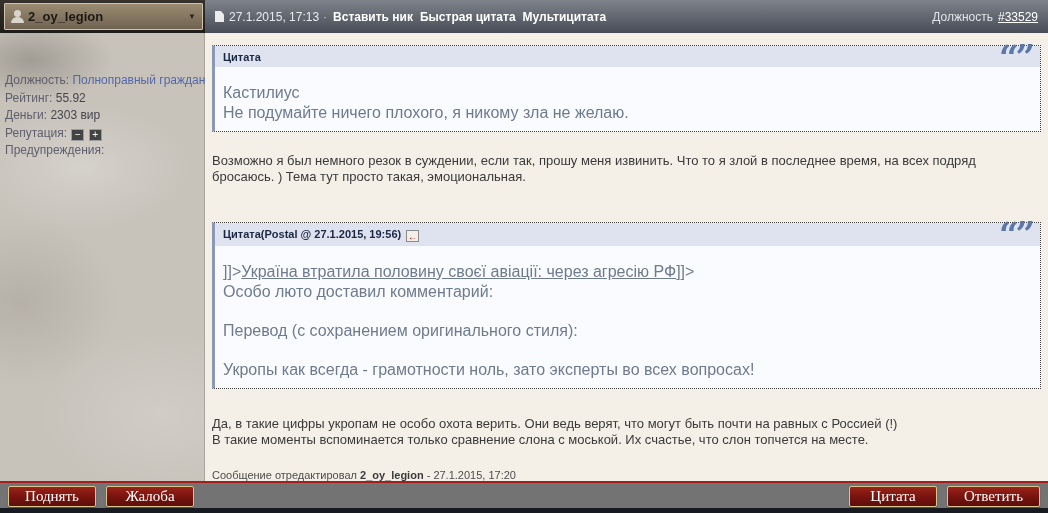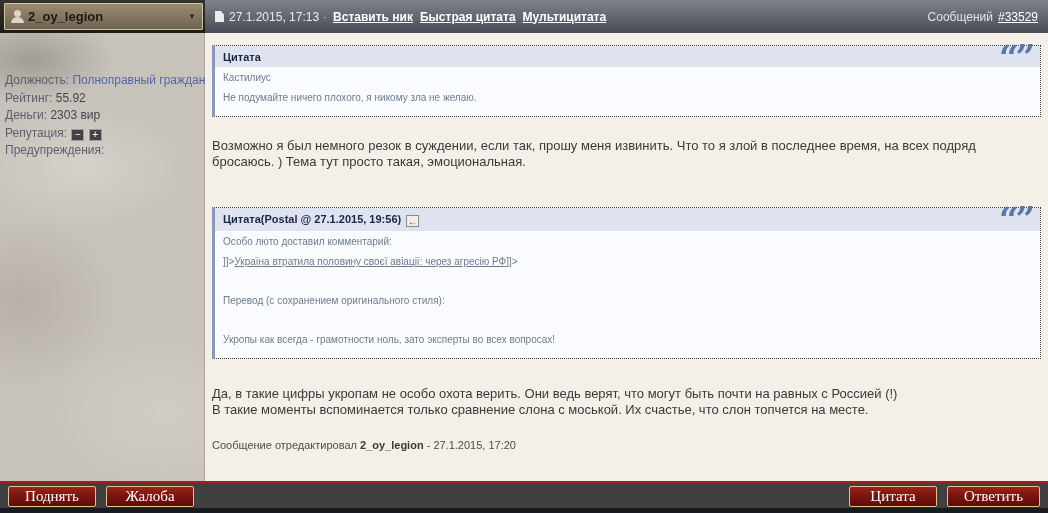--- a/index.html
+++ b/index.html
@@ -29,21 +29,21 @@
     background:linear-gradient(#7d828b,#474c56);
     display:flex; align-items:center; padding:16px 10px;
     color:#e9ebef; font-size:12px;
   }
   .page-icon {
     display:inline-block; width:9px; height:11px; margin-right:5px;
     background:#ececec; clip-path:polygon(0 0,65% 0,100% 32%,100% 100%,0 100%);
   }
   .post-date { margin-right:4px; }
   .tb-sep { margin-right:6px; color:#cfd2d8; }
-  .tb-link { color:#ffffff; font-weight:bold; text-decoration:underline; margin-right:7px; cursor:pointer; }
+  .tb-link { color:#ffffff; font-weight:bold; margin-right:7px; cursor:pointer; }
   .tb-spacer { flex:1; }
   .msg-label { color:#e2e4e9; margin-right:5px; }
   .msg-num { color:#ffffff; text-decoration:underline; cursor:pointer; }
 
   
   .sidebar {
     position:absolute; left:0; top:33px; width:205px; height:448px;
     background:
       radial-gradient(ellipse 120px 60px at 15% 6%, rgba(90,85,78,0.35), transparent 70%),
       radial-gradient(ellipse 160px 90px at 40% 30%, rgba(255,255,255,0.25), transparent 70%),
@@ -83,33 +83,33 @@
     position:absolute; right:8px; top:-2px;
     font-family:"DejaVu Serif", serif; font-weight:bold;
     font-size:34px; line-height:26px; letter-spacing:-3px; color:#5b77a7;
   }
   .snapback {
     display:inline-block; width:13px; height:12px; margin-left:5px;
     background:#f2efe6; border:1px solid #8a8a8a;
     color:#a01c1c; font-size:10px; line-height:11px; text-align:center;
     vertical-align:-2px; cursor:pointer; font-weight:bold;
   }
-  .quote-body { padding:1px 8px 8px; font-size:10px; line-height:20px; color:#6e7b8e; }
+  .quote-body { padding:16px 8px 8px; font-size:16px; line-height:20px; color:#6e7b8e; }
   .q-spacer { height:19px; }
   .q-link { color:#6e7b8e; text-decoration:underline; cursor:pointer; }
 
   .post-para { margin-top:21px; font-size:13px; line-height:16px; color:#3a3a3a; }
   .post-para-2 { margin-top:27px; }
   .edit-notice { margin-top:21px; font-size:11px; color:#4d4d4d; }
   .edit-notice b { color:#3a3a3a; }
 
   
   .footer {
     position:absolute; left:0; top:481px; width:1048px; height:27px;
-    background:#404040; border-top:2px solid #a51e1e;
+    background:#737373; border-top:2px solid #a51e1e;
   }
   .footer-left  { position:absolute; left:8px;  top:3px; display:flex; gap:10px; }
   .footer-right { position:absolute; right:8px; top:3px; display:flex; gap:10px; }
   .red-btn {
     display:inline-block; min-width:88px; height:21px; padding:0 16px;
     background:linear-gradient(#9a241a 0%, #7c150f 45%, #5c0d09 100%);
     border:1px solid #d8c48c; border-radius:2px;
     color:#ffffff; font-family:"Liberation Serif", serif; font-size:15px;
     line-height:19px; text-align:center; cursor:pointer;
     box-shadow:0 1px 1px rgba(0,0,0,0.35);
@@ -130,21 +130,21 @@
   </div>
 
   <div class="topbar-right">
     <span class="page-icon"></span>
     <span class="post-date">27.1.2015, 17:13</span>
     <span class="tb-sep">·</span>
     <span class="tb-link">Вставить ник</span>
     <span class="tb-link">Быстрая цитата</span>
     <span class="tb-link">Мультицитата</span>
     <span class="tb-spacer"></span>
-    <span class="msg-label">Сообщений</span>
+    <span class="msg-label">Должность</span>
     <span class="msg-num">#33529</span>
   </div>
 
   <div class="sidebar">
     <div class="user-info">
       <div class="ui-row">
         <span class="ui-label">Должность:</span>
         <span class="ui-link">Полноправный гражданин</span>
       </div>
       <div class="ui-row">
@@ -180,22 +180,22 @@
     </div>
 
     <div class="post-para">Возможно я был немного резок в суждении, если так, прошу меня извинить. Что то я злой в последнее время, на всех подряд бросаюсь. ) Тема тут просто такая, эмоциональная.</div>
 
     <div class="quote quote-2">
       <div class="quote-header">
         <span>Цитата(Postal @ 27.1.2015, 19:56)</span><span class="snapback">←</span>
         <span class="quote-glyph">“”</span>
       </div>
       <div class="quote-body">
+        <div><span>]]&gt;</span><span class="q-link">Україна втратила половину своєї авіації: через агресію РФ</span><span>]]&gt;</span></div>
         <div>Особо люто доставил комментарий:</div>
-        <div><span>]]&gt;</span><span class="q-link">Україна втратила половину своєї авіації: через агресію РФ</span><span>]]&gt;</span></div>
         <div class="q-spacer"></div>
         <div>Перевод (с сохранением оригинального стиля):</div>
         <div class="q-spacer"></div>
         <div>Укропы как всегда - грамотности ноль, зато эксперты во всех вопросах!</div>
       </div>
     </div>
 
     <div class="post-para post-para-2">
       <span>Да, в такие цифры укропам не особо охота верить. Они ведь верят, что могут быть почти на равных с Россией (!)</span><br>
       <span>В такие моменты вспоминается только сравнение слона с моськой. Их счастье, что слон топчется на месте.</span>

